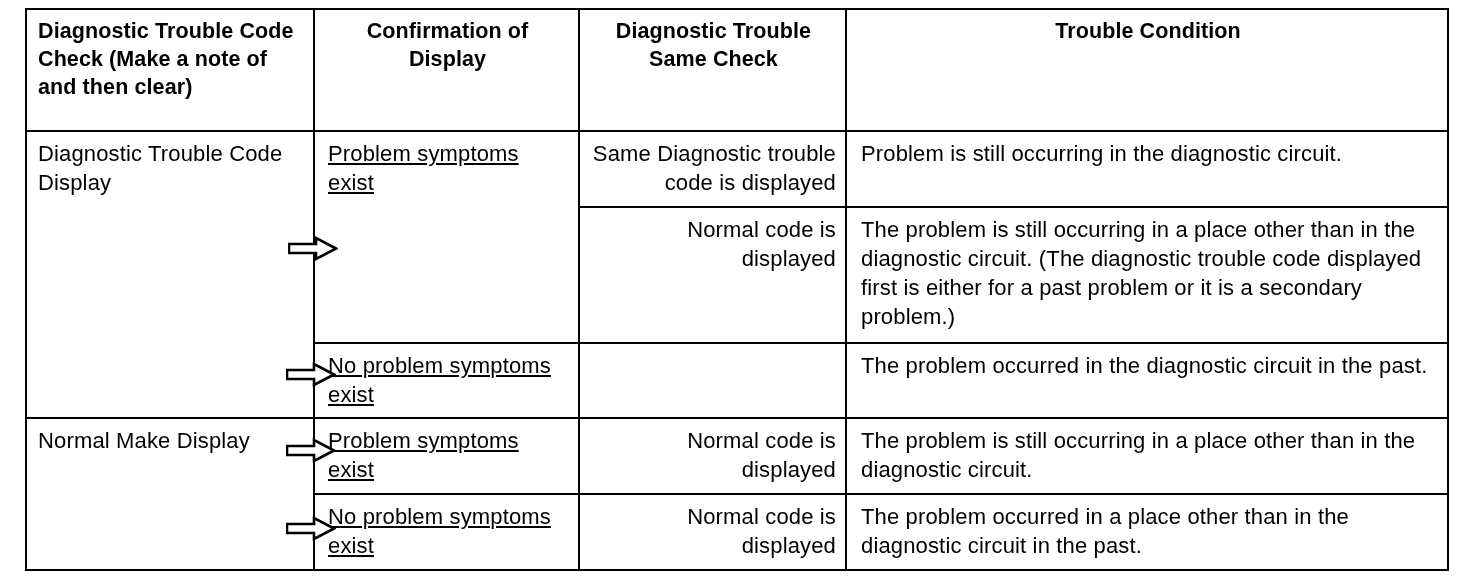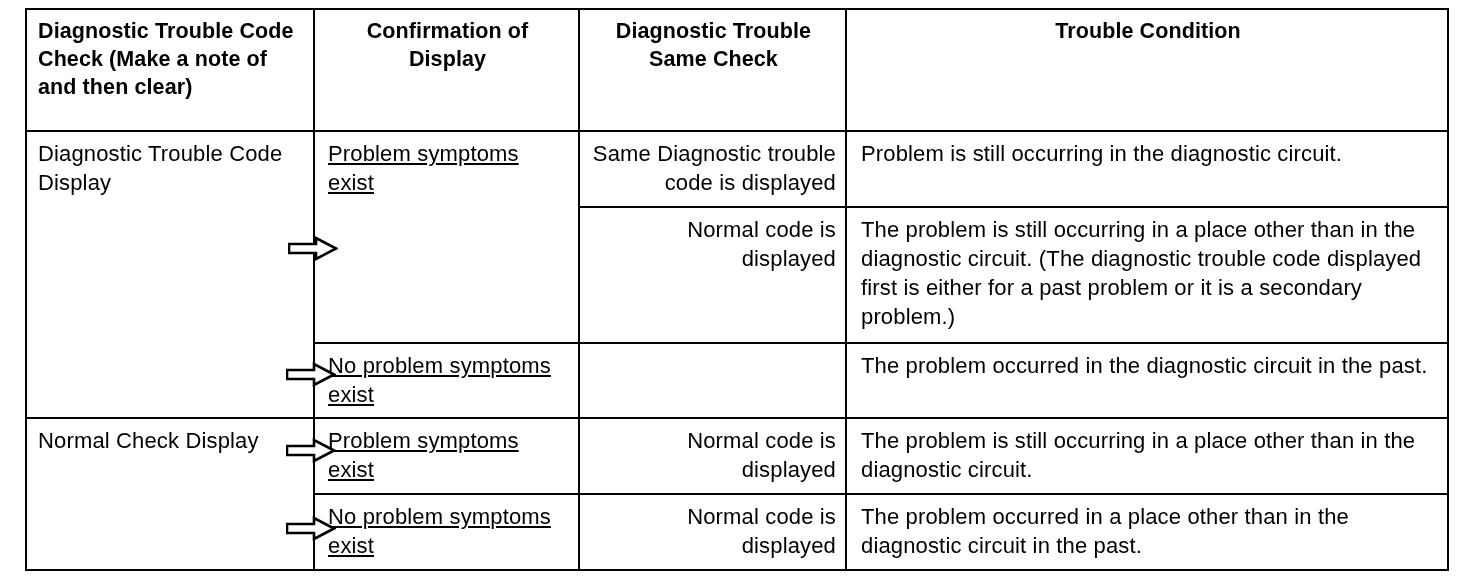--- a/index.html
+++ b/index.html
@@ -137,21 +137,21 @@
         <td class="cell-wide">The problem is still occurring in a place other than in the diagnostic circuit. (The diagnostic trouble code displayed first is either for a past problem or it is a secondary problem.)</td>
       </tr>
 
       <tr>
         <td class="cell-b">No problem symptoms exist</td>
         <td class="cell-c"></td>
         <td class="cell-wide">The problem occurred in the diagnostic circuit in the past.</td>
       </tr>
 
       <tr>
-        <td class="cell-a" rowspan="2">Normal Check Display</td>
+        <td class="cell-a" rowspan="2">Normal Make Display</td>
         <td class="cell-b">Problem symptoms exist</td>
         <td class="cell-c">Normal code is displayed</td>
         <td class="cell-wide">The problem is still occurring in a place other than in the diagnostic circuit.</td>
       </tr>
 
       <tr>
         <td class="cell-b">No problem symptoms exist</td>
         <td class="cell-c">Normal code is displayed</td>
         <td class="cell-wide">The problem occurred in a place other than in the diagnostic circuit in the past.</td>
       </tr>

